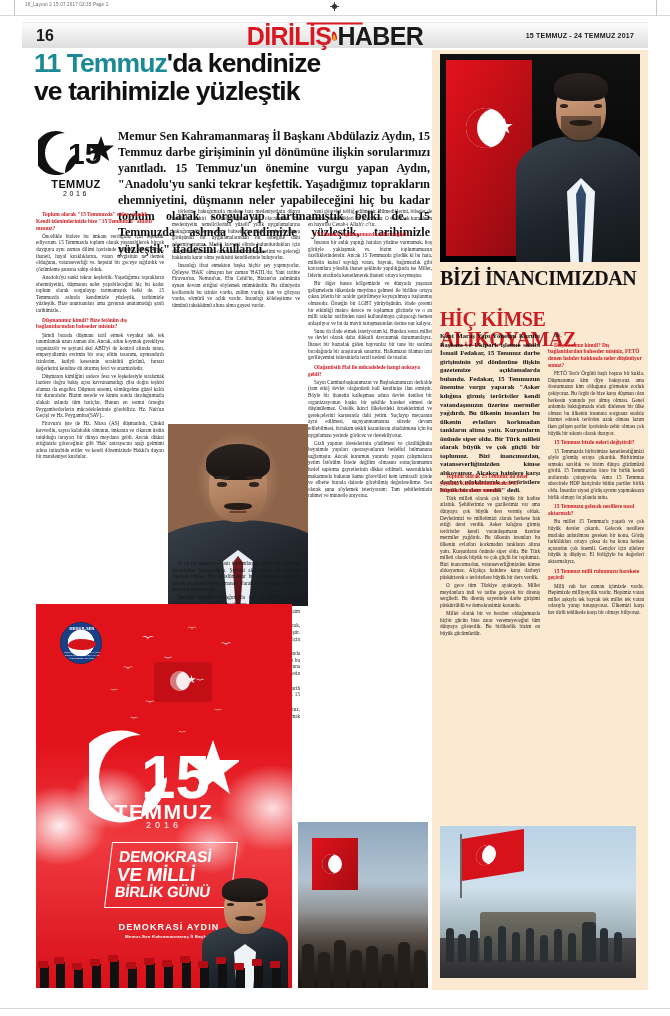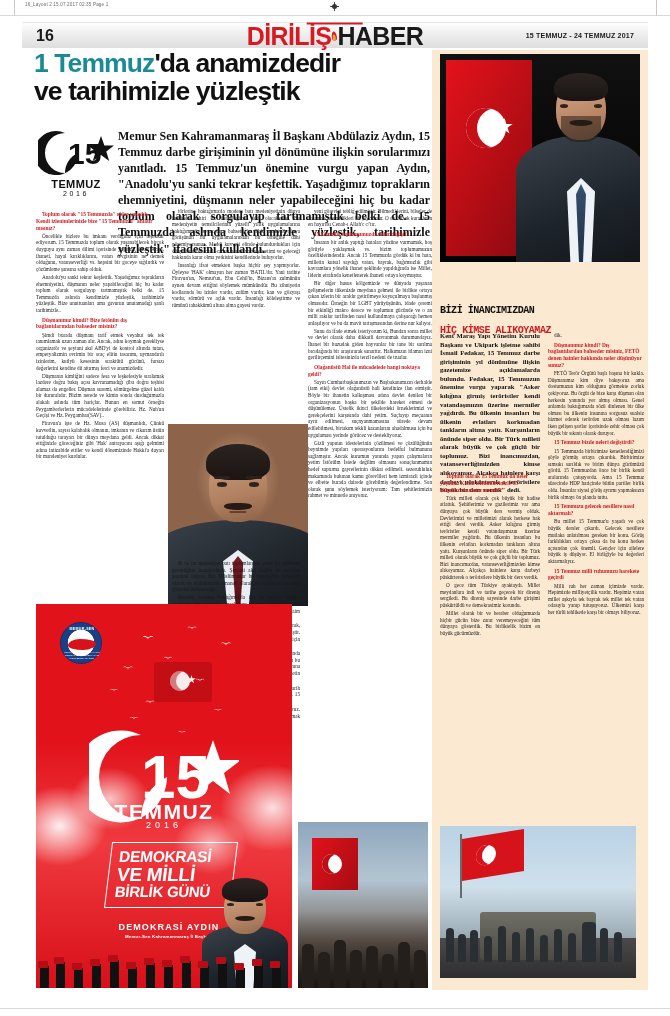--- a/index.html
+++ b/index.html
@@ -244,23 +244,23 @@
     top: 66px; width: 23px; height: 6px; background: #241b16; border-radius: 40% 40% 50% 50%;
   }
   .rp-beard {
     position: absolute; left: 50%; transform: translateX(-50%);
     top: 62px; width: 40px; height: 26px; border-radius: 0 0 46% 46%;
     background: rgba(30,22,18,.5);
   }
 
   .rail-head {
     position: absolute; left: 440px; top: 268px; width: 204px;
-    font-family: Liberation Mono, monospace;
-    font-weight: bold; font-size: 10px; line-height: 1.02;
-    letter-spacing: -.45px; color: #111; margin-top: 38px;
+    font-family: Liberation Serif, serif;
+    font-weight: bold; font-size: 20px; line-height: 1.02;
+    letter-spacing: -.45px; color: #111;
   }
   .rail-head .rh-red { color: #cc1c22; }
 
   .rail-lead {
     position: absolute; left: 440px; top: 332px; width: 100px;
     font-family: "Liberation Serif", serif;
     font-weight: bold; font-size: 6.6px; line-height: 1.3;
     color: #111; text-align: justify;
   }
   .rail-col {
@@ -481,21 +481,21 @@
   <div class="masthead">
     <div class="page-num">16</div>
     <div class="brand">
       <span class="brand-bar"></span>
       <span class="b-red">DİRİLİŞ</span><span class="b-flame"><i></i><i class="y"></i></span><span class="b-blk">HABER</span>
     </div>
     <div class="date-line">15 TEMMUZ - 24 TEMMUZ 2017</div>
   </div>
 
   <h1 class="headline">
-    <span class="hl-teal">1 Temmuz</span><span>'da anamizdedir</span><br>
+    <span class="hl-teal">11 Temmuz</span><span>'da kendinize</span><br>
     <span>ve tarihimizle yüzleştik</span>
   </h1>
 
   <div class="emblem">
     <svg width="76" height="50" viewBox="0 0 76 50">
       <path d="M40 25 A22 22 0 1 1 27 5 A18 18 0 1 0 27 45 A22 22 0 0 1 40 25 Z" fill="#111"></path>
       <text x="30" y="36" font-family="Liberation Sans, sans-serif" font-size="30" font-weight="bold" fill="#111">15</text>
       <polygon points="63,8 66.4,17.5 76,17.5 68.3,23.4 71.2,33 63,27 54.8,33 57.7,23.4 50,17.5 59.6,17.5" fill="#111"></polygon>
     </svg>
     <div class="emb-txt1">TEMMUZ</div>

